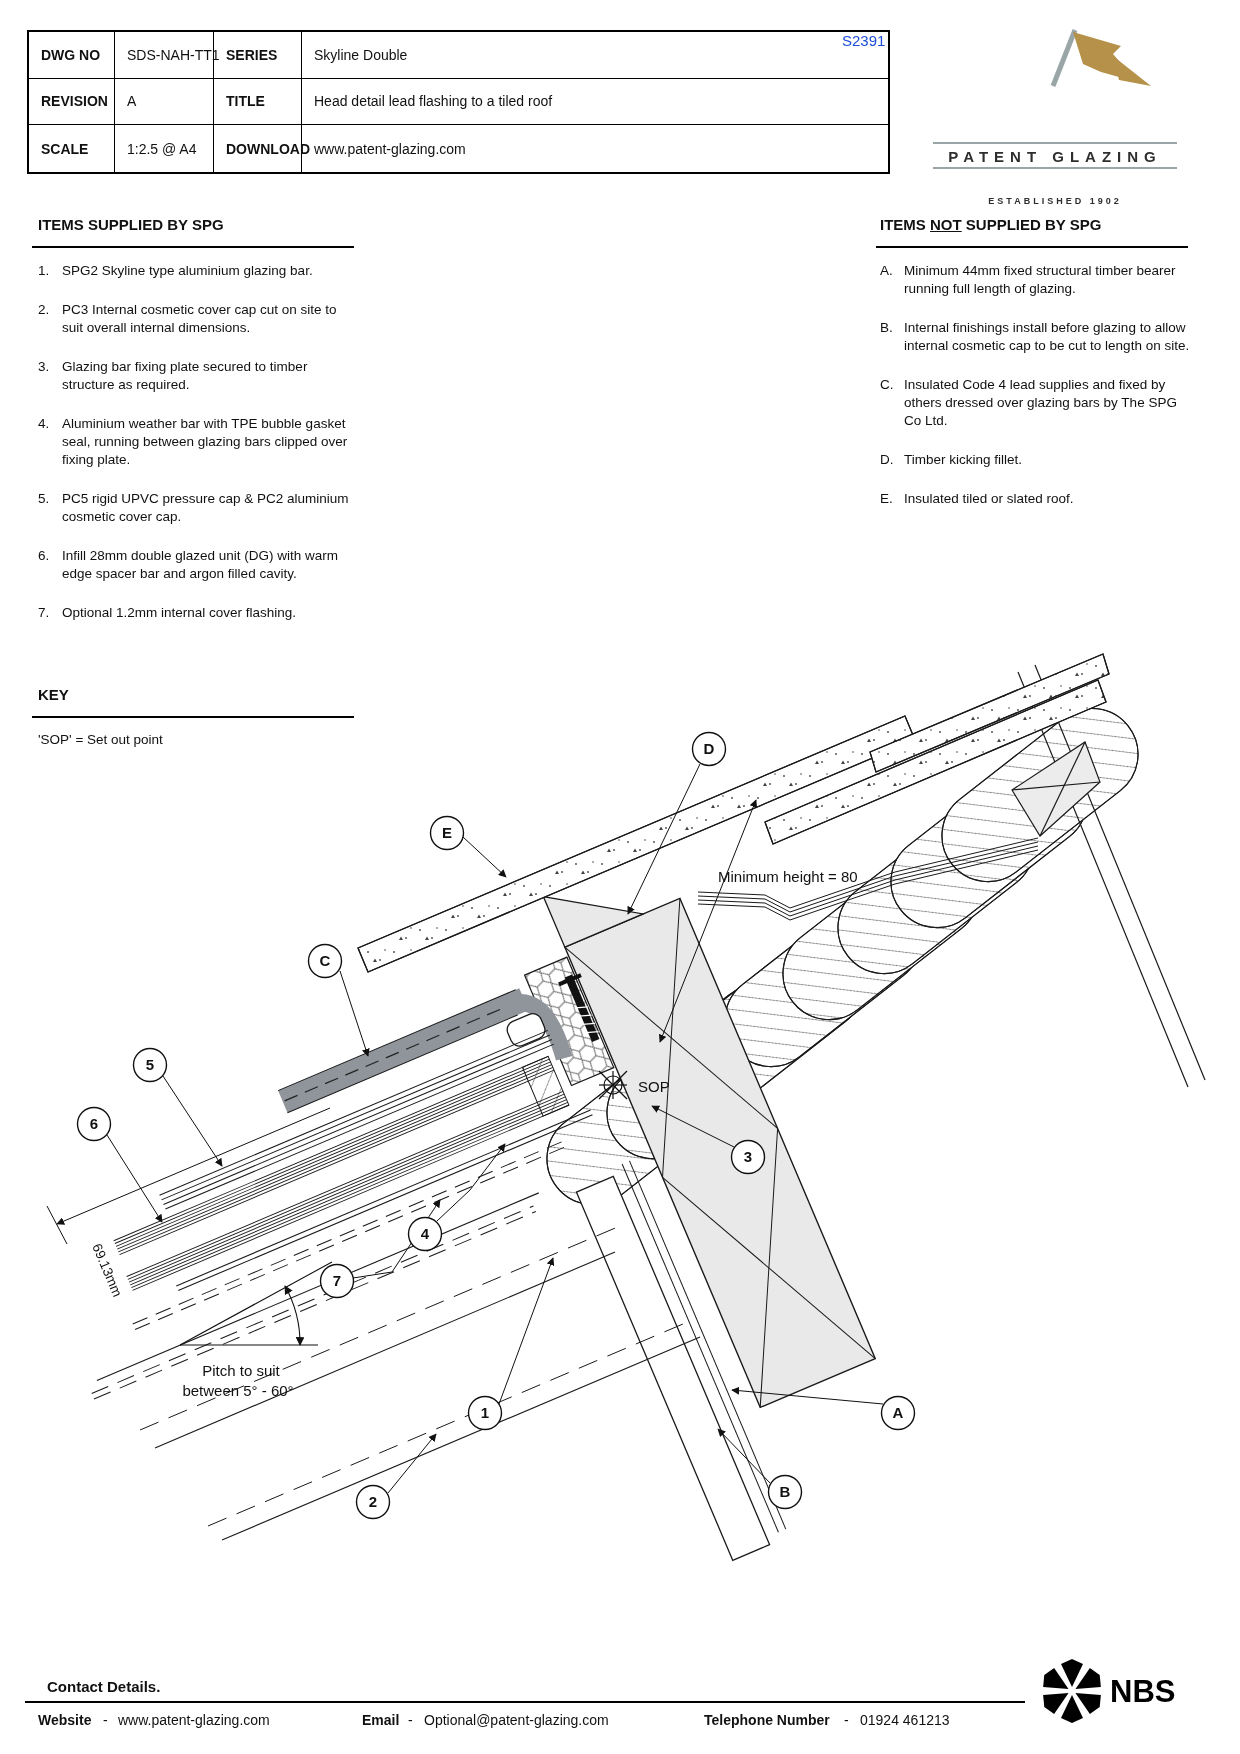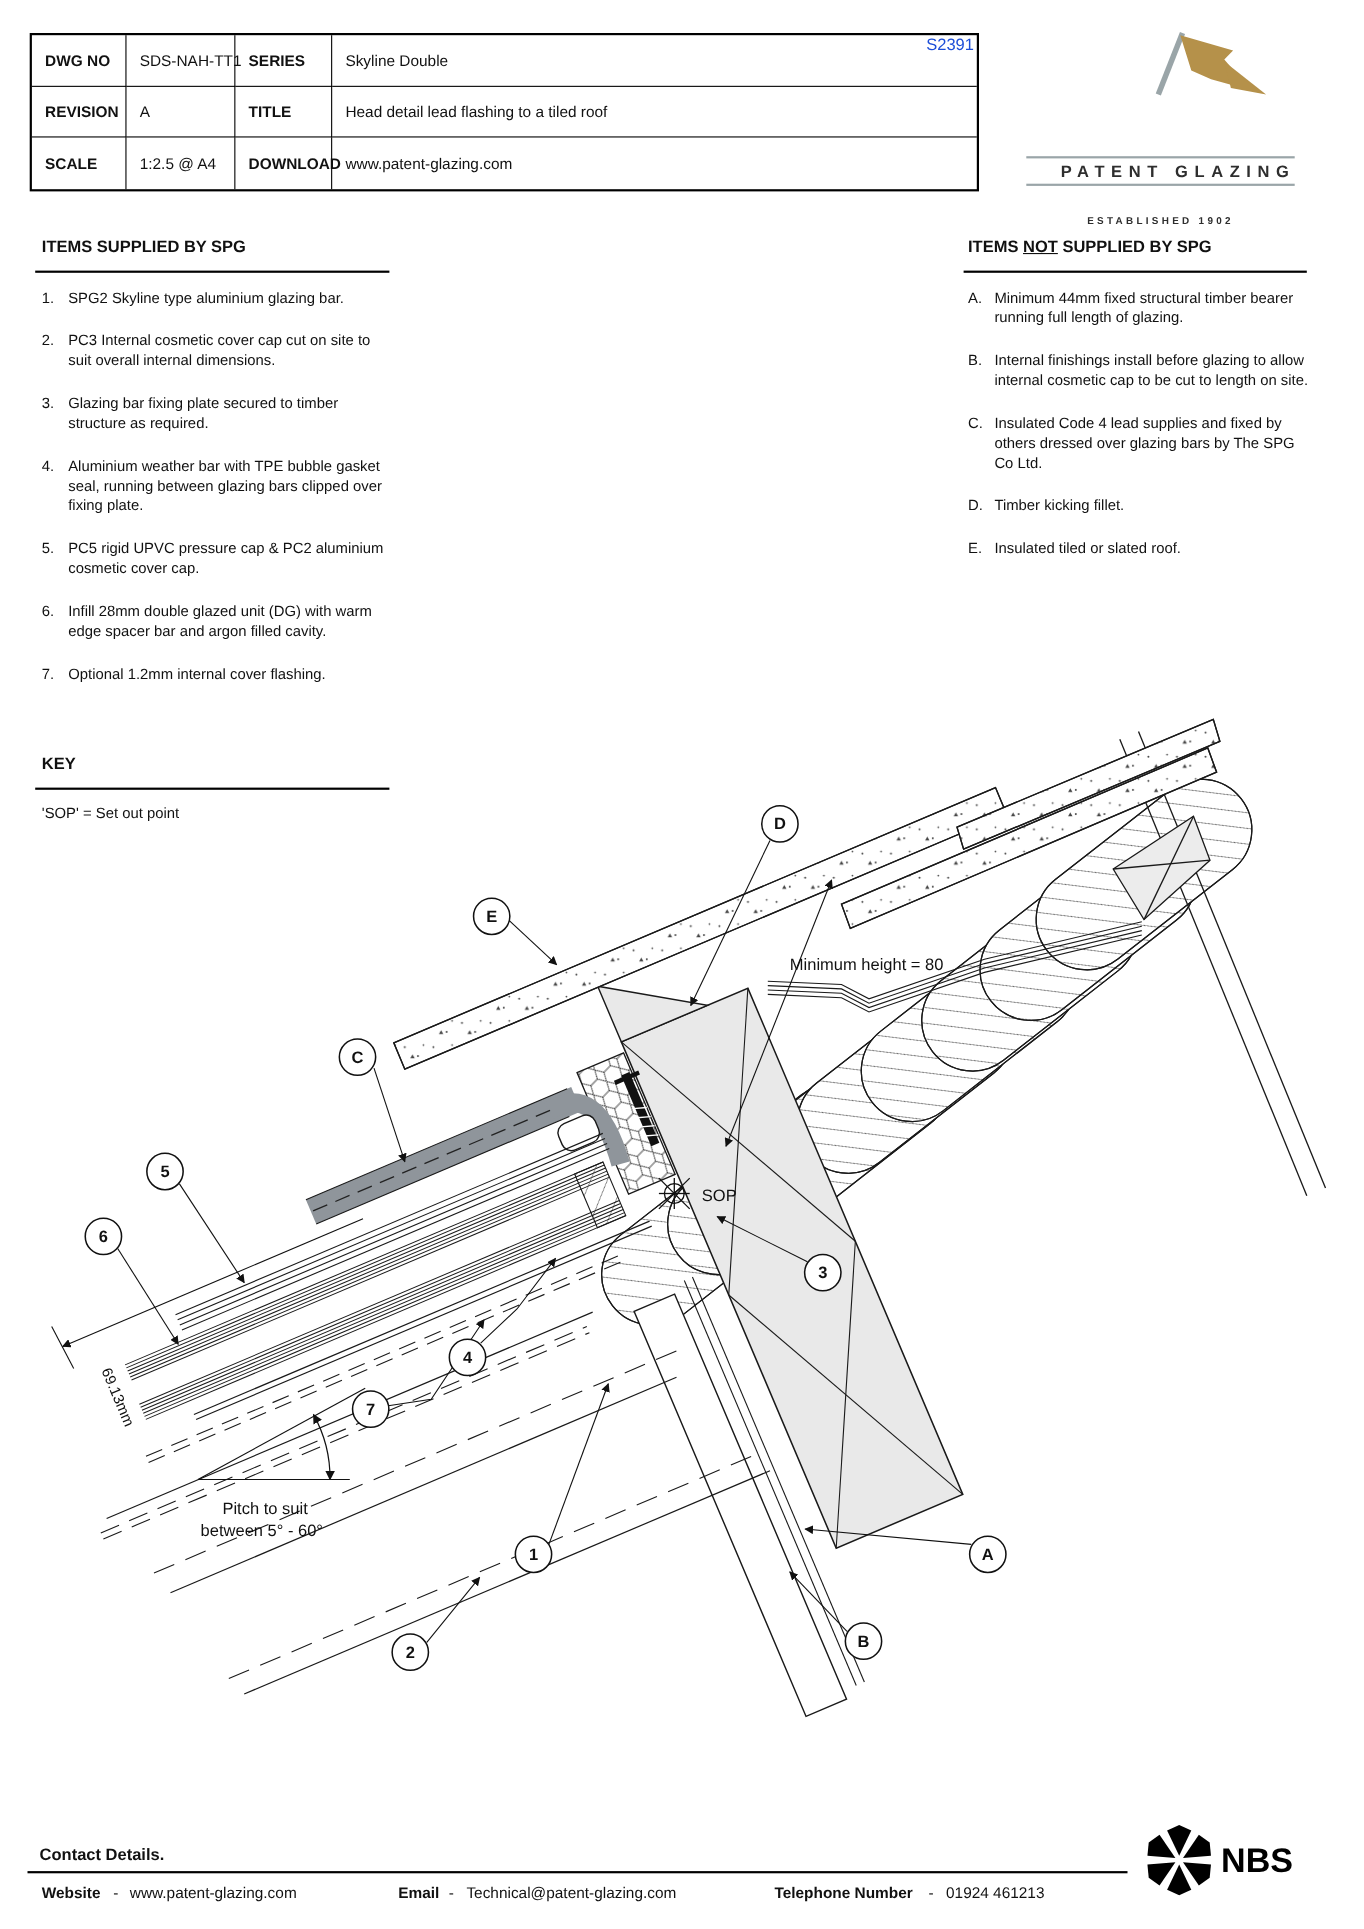--- a/index.html
+++ b/index.html
@@ -12,40 +12,40 @@
   #titletable .cell{border-right:1.5px solid #000;border-bottom:1.5px solid #000;
     display:flex;align-items:center;padding-left:12px;font-size:14px;white-space:nowrap;}
   #titletable .cell.last{border-right:none;}
   #titletable .cell.bottom{border-bottom:none;}
   #titletable .lbl{font-weight:bold;}
   #watermark{position:absolute;left:842px;top:32px;font-size:15px;color:#1d4ed8;}
   
   #logo{position:absolute;left:905px;top:20px;width:300px;height:158px;}
   #logo .word{position:absolute;left:0;top:58px;width:300px;text-align:center;
      font-family:"Liberation Serif",serif;font-weight:bold;font-size:49px;color:#161616;letter-spacing:0px;}
-  #logo .sub{position:absolute;left:16px;top:128px;width:300px;text-align:center;
+  #logo .sub{position:absolute;left:0;top:128px;width:300px;text-align:center;
      font-size:15px;font-weight:bold;letter-spacing:6px;color:#2e2e2e;}
   #logo .est{position:absolute;left:0;top:152px;width:300px;text-align:center;
      font-size:9px;font-weight:bold;letter-spacing:3px;color:#2e2e2e;margin-top:24px;}
   #logo .rule{position:absolute;left:28px;width:244px;height:2px;background:#9aa5a8;}
   
   .colhead{position:absolute;font-size:15px;font-weight:bold;white-space:nowrap;}
   .colrule{position:absolute;height:1.5px;background:#000;}
   .notelist{position:absolute;font-size:13.5px;line-height:18px;}
   .li-row{display:flex;margin-bottom:21px;}
   .li-row .num{width:24px;flex:none;}
   .li-row .txt{flex:1;}
   .u{text-decoration:underline;}
   #keynote{position:absolute;left:38px;top:732px;font-size:13.5px;}
   
   #dwg{position:absolute;left:0;top:0;width:1240px;height:1754px;}
   text.lab{font-size:15px;fill:#111;}
   text.bal{font-size:15px;font-weight:bold;fill:#111;}
   
-  #contact-title{position:absolute;left:36px;top:1678px;font-size:15px;font-weight:bold;}
+  #contact-title{position:absolute;left:47px;top:1678px;font-size:15px;font-weight:bold;}
   #footrule{position:absolute;left:25px;top:1701px;width:1000px;height:2px;background:#000;}
   .foot{position:absolute;top:1712px;font-size:14px;white-space:nowrap;}
   .foot b{font-weight:bold;}
   #nbslogo{position:absolute;left:1038px;top:1656px;width:170px;height:70px;}
   #nbslogo .nbstxt{position:absolute;left:72px;top:18px;font-size:31px;font-weight:bold;
      letter-spacing:0px;color:#000;font-family:"Liberation Sans",sans-serif;}
 </style>
 </head>
 <body>
 
@@ -409,21 +409,21 @@
     </g>
   </svg>
 
   <div id="contact-title">Contact Details.</div>
   <div id="footrule"></div>
   <div class="foot" style="left:38px"><b>Website</b></div>
   <div class="foot" style="left:103px">-</div>
   <div class="foot" style="left:118px">www.patent-glazing.com</div>
   <div class="foot" style="left:362px"><b>Email</b></div>
   <div class="foot" style="left:408px">-</div>
-  <div class="foot" style="left:424px">Technical@patent-glazing.com</div>
+  <div class="foot" style="left:424px">Optional@patent-glazing.com</div>
   <div class="foot" style="left:704px"><b>Telephone Number</b></div>
   <div class="foot" style="left:844px">-</div>
   <div class="foot" style="left:860px">01924 461213</div>
 
   <div id="nbslogo">
     <svg width="70" height="70">
       <g transform="translate(34 35)" fill="#000">
         <g>
             <polygon points="0,-4 -11,-27 0,-32 11,-27"></polygon>
           </g>

